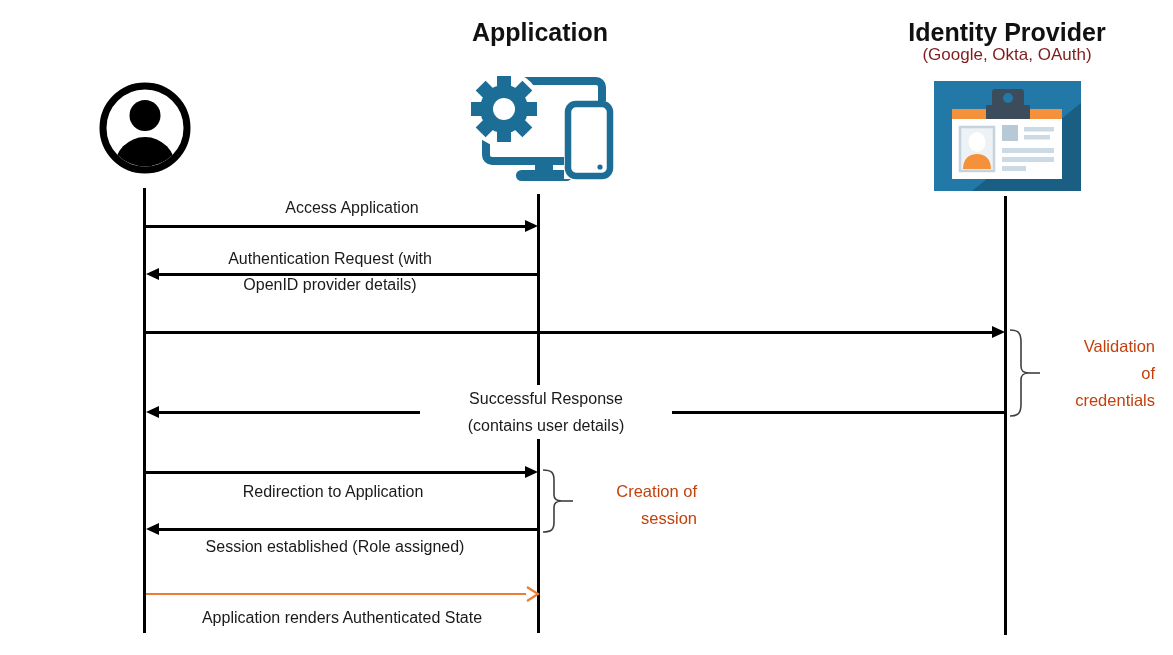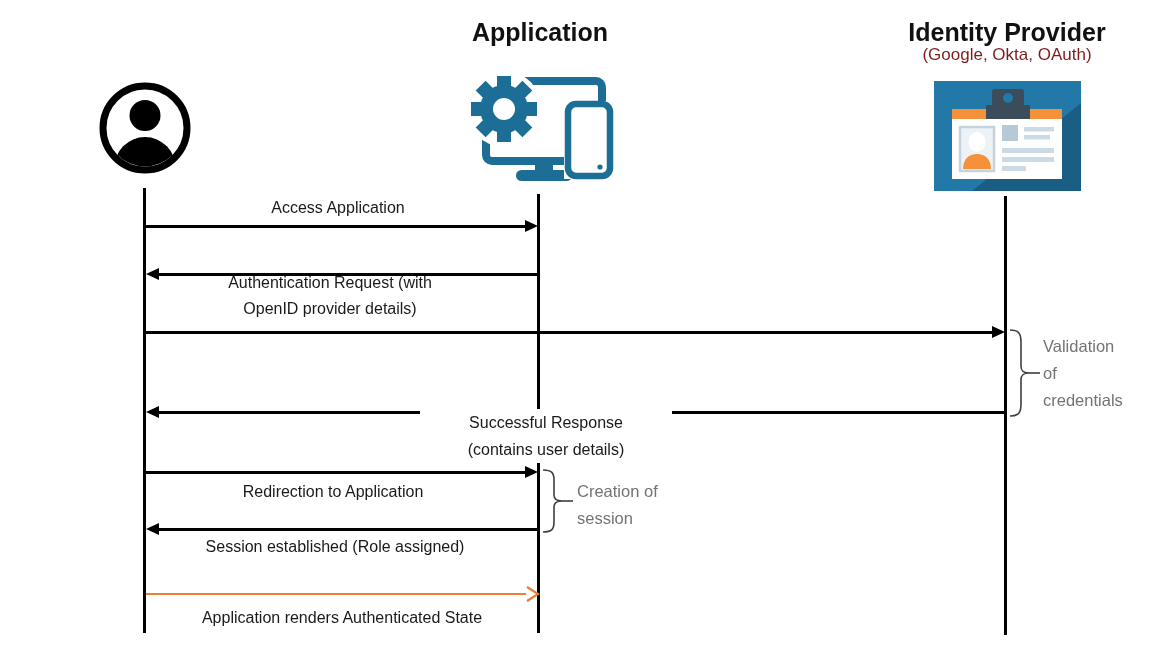--- a/index.html
+++ b/index.html
@@ -10,23 +10,23 @@
   .abs{position:absolute;}
   .actor-title{font-size:25px;font-weight:bold;text-align:center;color:#111;}
   .actor-sub{font-size:17px;text-align:center;color:#7f1d1d;}
   .lifeline{position:absolute;width:3px;background:#000;}
   .mline{position:absolute;height:3px;background:#000;}
   .head-right{position:absolute;width:0;height:0;border-top:6px solid transparent;
     border-bottom:6px solid transparent;border-left:13px solid #000;}
   .head-left{position:absolute;width:0;height:0;border-top:6px solid transparent;
     border-bottom:6px solid transparent;border-right:13px solid #000;}
   .msg-label{position:absolute;font-size:16px;text-align:center;line-height:26px;color:#1a1a1a;}
-  .prewrap{white-space:pre-line;margin-top:24px;}
+  .prewrap{white-space:pre-line;}
   .inline-label{background:#ffffff;padding:0 6px;line-height:27px;}
-  .ann-label{position:absolute;font-size:16.5px;text-align:left;line-height:27px;color:#737373;white-space:pre-line;}
+  .ann-label{position:absolute;font-size:16.5px;text-align:right;line-height:27px;color:#c2410c;white-space:pre-line;}
   .orange-line{position:absolute;height:2px;background:#ED7D31;}
   svg{display:block;}
 </style>
 </head>
 <body>
 
 <div id="stage">
 
 
   <div class="abs actor-title" style="left:450px;top:18px;width:180px;">Application</div>
@@ -104,21 +104,21 @@
       <rect x="68" y="85" width="24" height="5" fill="#CBDAE4"></rect>
     </svg>
   </div>
 
   <div class="lifeline" style="left:143px;top:188px;height:445px;"></div>
   <div class="lifeline" style="left:537px;top:194px;height:439px;"></div>
   <div class="lifeline" style="left:1004px;top:196px;height:439px;"></div>
 
   <div class="mline" style="left:146px;top:225px;width:380px;"></div>
   <div class="head-right" style="left:525px;top:220px;"></div>
-  <div class="msg-label" style="left:188px;top:195px;width:300px;">Access Application</div>
+  <div class="msg-label" style="left:202px;top:195px;width:300px;">Access Application</div>
 
   <div class="mline" style="left:159px;top:273px;width:378px;"></div>
   <div class="head-left" style="left:146px;top:268px;"></div>
   <div class="msg-label prewrap" style="left:180px;top:246px;width:300px;">Authentication Request (with
 OpenID provider details)</div>
 
   <div class="mline" style="left:146px;top:331px;width:846px;"></div>
   <div class="head-right" style="left:992px;top:326px;"></div>
 
   <div class="mline" style="left:159px;top:411px;width:845px;"></div>

